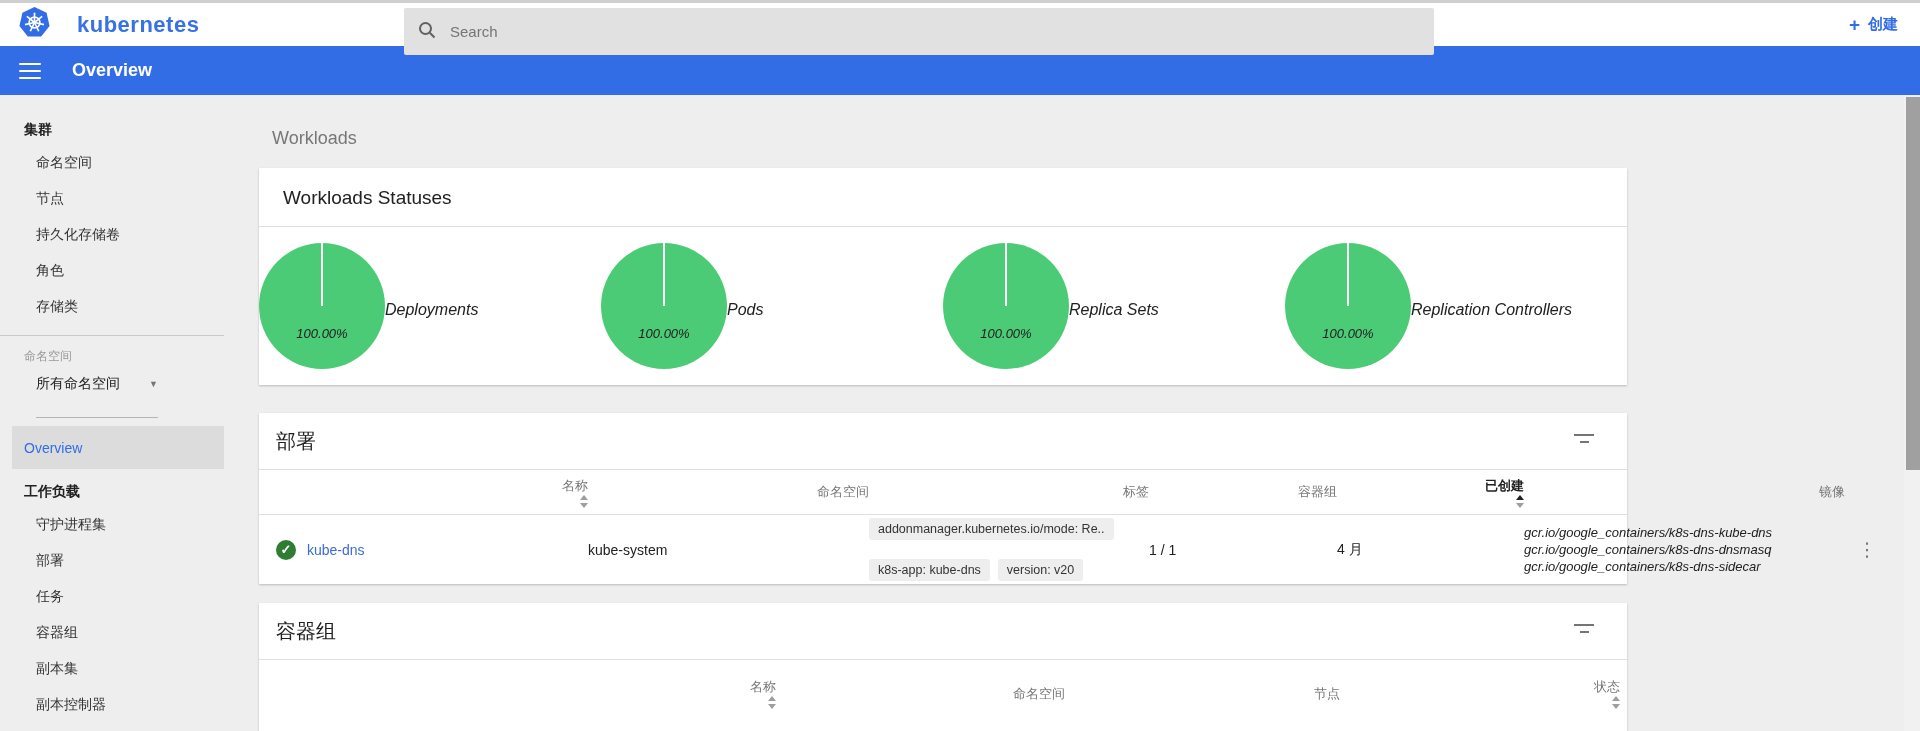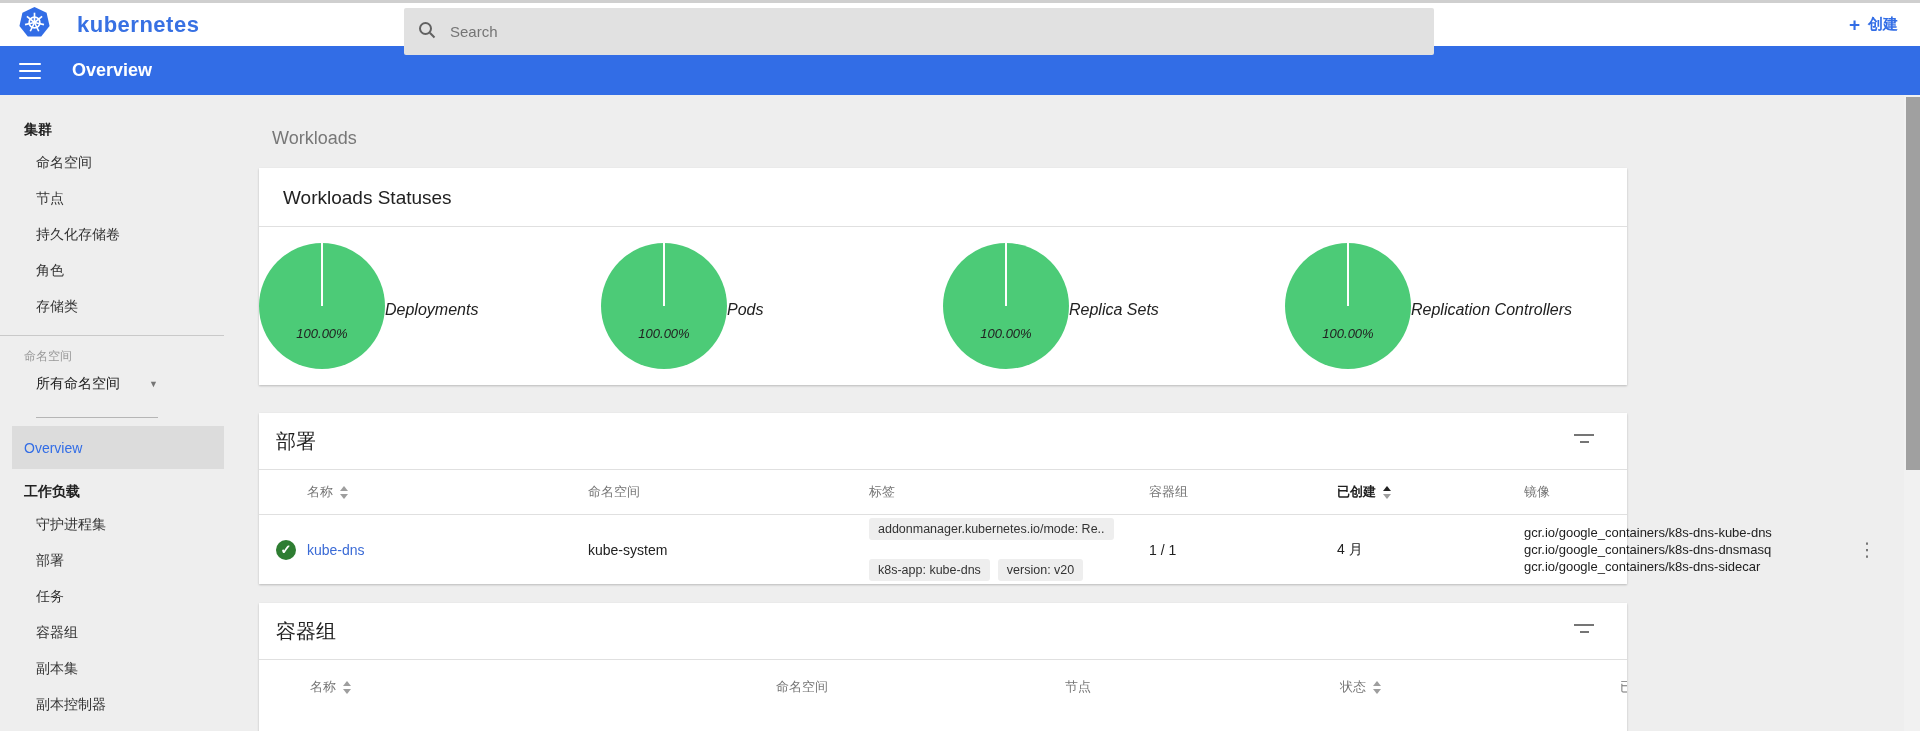--- a/index.html
+++ b/index.html
@@ -56,36 +56,36 @@
   .pie { position:relative; width:126px; height:126px; border-radius:50%; background:#4ccb77; margin-top:8px; }
   .pie-line { position:absolute; left:50%; top:0; width:2px; height:50%; background:#ffffff; transform:translateX(-50%); }
   .pie-value { position:absolute; left:0; right:0; top:66%; text-align:center; font-size:13px; color:#212121; }
   .chart-label { margin-top:16px; font-size:16px; color:#212121; }
 
   
   .dep-grid, .pod-grid { display:grid; align-items:center; padding-left:17px; }
   .dep-grid { grid-template-columns:31px 281px 281px 280px 188px 187px 321px 44px; }
   .pod-grid { grid-template-columns:34px 466px 289px 275px 280px 84px 1fr 44px; }
   .thead { height:45px; border-top:1px solid #e0e0e0; }
-  .th { font-size:13px; color:#757575; display:flex; align-items:center; cursor:pointer; }
+  .th { font-size:13px; color:#757575; display:flex; align-items:flex-end; cursor:pointer;flex-direction:column; }
   .th.bold { color:#212121; font-weight:bold; }
   .sort { display:inline-flex; flex-direction:column; gap:3px; margin-left:7px; }
   .sort i { display:block; width:0; height:0; border-left:4px solid transparent; border-right:4px solid transparent; }
   .sort .up { border-bottom:5px solid #9e9e9e; }
   .sort .dn { border-top:5px solid #9e9e9e; }
   .sort.active .up { border-bottom-color:#212121; }
   .trow { border-top:1px solid #e0e0e0; }
   .dep-row { height:70px; }
   .check-icon { width:20px; height:20px; border-radius:50%; background:#2e7d32; color:#ffffff; font-size:13px; font-weight:bold; display:flex; align-items:center; justify-content:center; }
   .link { color:#3b6bd6; font-size:14px; cursor:pointer; text-decoration:none; }
   .cell { font-size:14px; color:#212121; }
   .chips { display:flex; flex-wrap:wrap; gap:19px 8px; padding-right:14px; }
   .chip { background:#eeeeee; border-radius:3px; padding:4px 9px; font-size:12.5px; color:#333333; white-space:nowrap; }
   .images { font-size:13px; line-height:17px; color:#212121; overflow:hidden; }
-  .images div { white-space:nowrap; overflow:hidden; width:318px; }
+  .images div { white-space:nowrap; overflow:hidden; width:318px;font-style:italic; }
   .kebab { font-size:19px; color:#757575; text-align:center; cursor:pointer; }
 
   .card-deployments { margin-top:28px; }
   .card-pods { margin-top:19px; height:200px; overflow:hidden; }
 
   
   .scroll-track { position:absolute; right:0; top:0; width:16px; height:636px; background:#f1f1f1; }
   .scroll-thumb { position:absolute; right:0; top:2px; width:14px; height:373px; background:#a0a0a0; cursor:pointer; }
 </style>
 </head>

